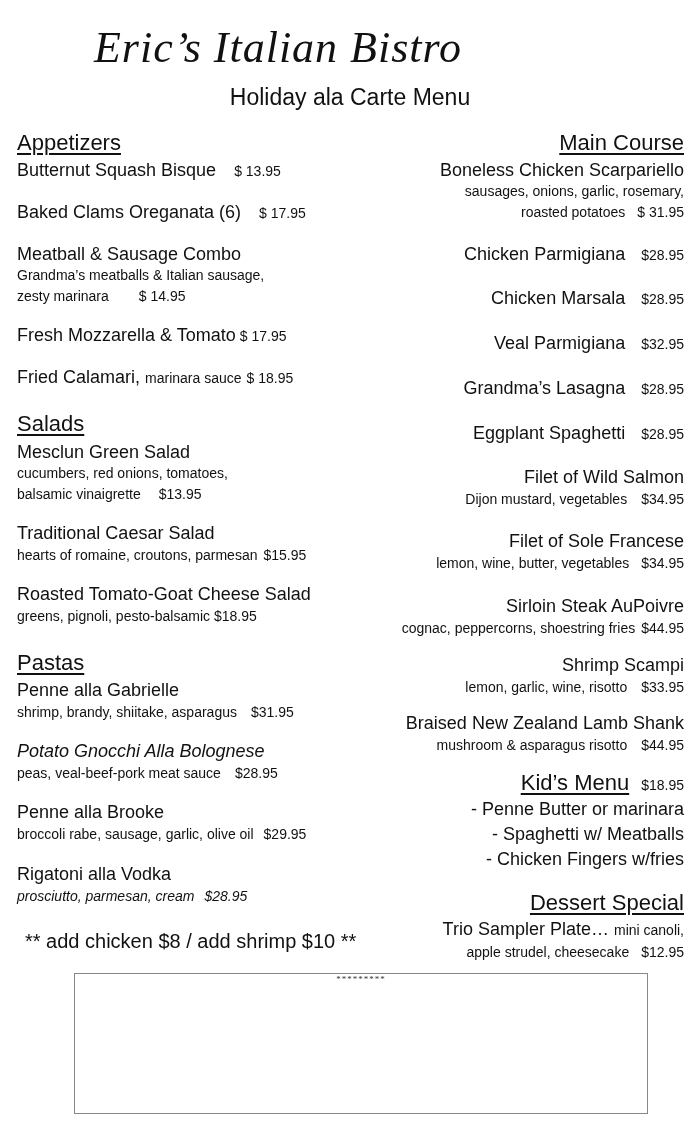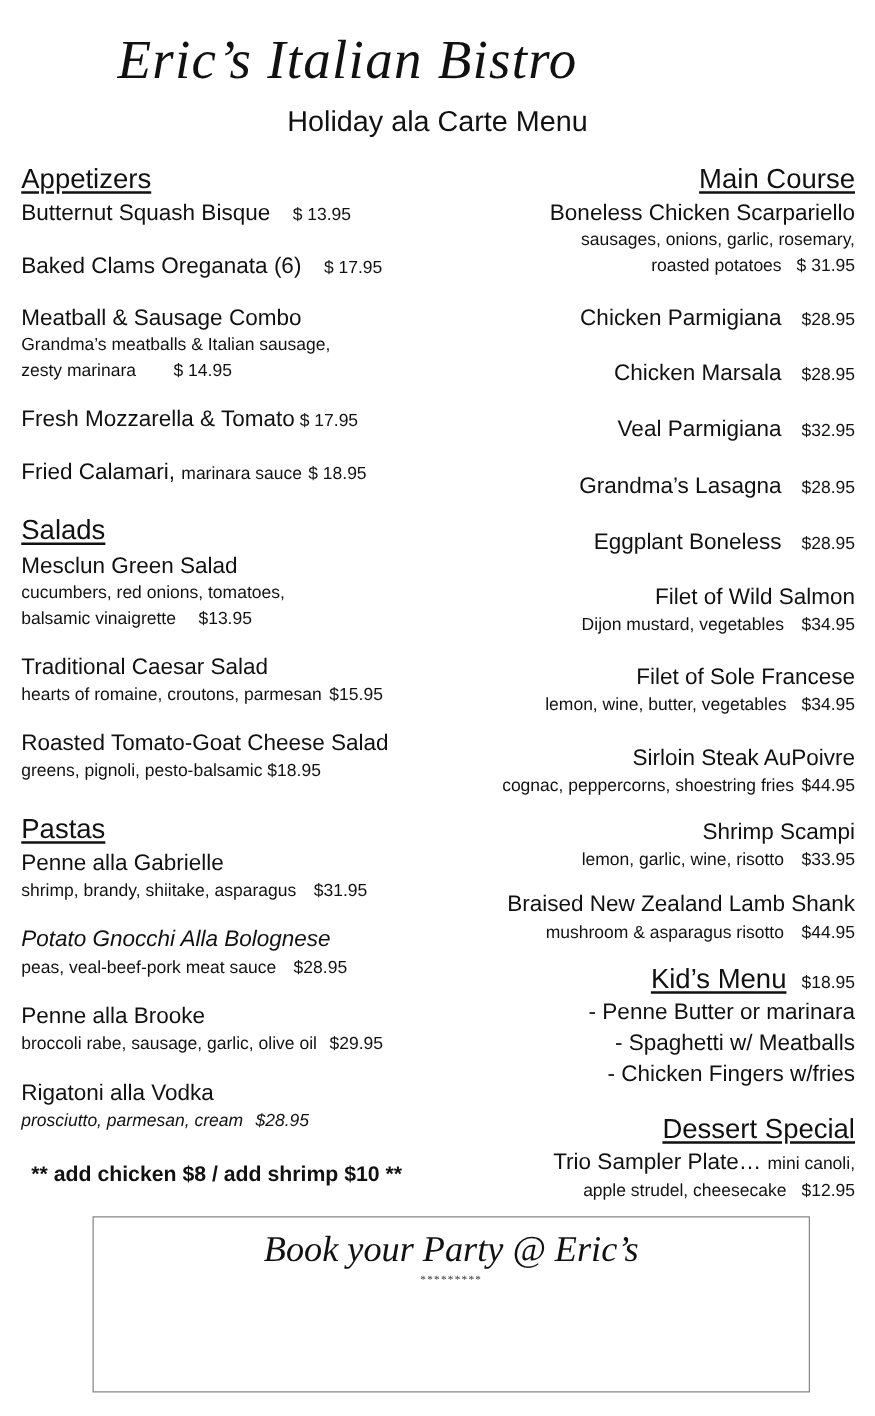--- a/index.html
+++ b/index.html
@@ -18,21 +18,21 @@
 
   .abs { position: absolute; white-space: nowrap; }
   .left { left: 17px; }
   .right { right: 16px; text-align: right; }
 
   .heading { font-size: 22px; text-decoration: underline; text-underline-offset: 3px; text-decoration-thickness: 1.5px; }
   .item { font-size: 18px; }
   .desc { font-size: 14px; line-height: 21px; }
   .price-lg { font-size: 14px; }
   .price-sp { display: inline-block; }
-  .note { font-size: 17px; font-weight: bold; }
+  .note { font-size: 20px; font-weight: normal; }
 
   .party-box {
     position: absolute; left: 74px; top: 973px; width: 574px; height: 141px;
     border: 1.5px solid #888; text-align: center;
     font-family: "Liberation Serif", "DejaVu Serif", serif;
   }
   .party-title { font-style: italic; font-size: 29px; margin-top: 8px; line-height: 36px; }
   .party-line { font-size: 15.5px; line-height: 20px; }
   .party-dots { font-size: 9px; line-height: 10px; letter-spacing: 1px; color: #333; }
   .party-seats { font-size: 15.5px; line-height: 20px; margin-top: 3px; }
@@ -129,21 +129,21 @@
 
 <div class="abs right item" style="top:333px;">
   <span>Veal Parmigiana</span><span class="price-sp" style="width:16px"></span><span class="price-lg">$32.95</span>
 </div>
 
 <div class="abs right item" style="top:378px;">
   <span>Grandma’s Lasagna</span><span class="price-sp" style="width:16px"></span><span class="price-lg">$28.95</span>
 </div>
 
 <div class="abs right item" style="top:423px;">
-  <span>Eggplant Boneless</span><span class="price-sp" style="width:16px"></span><span class="price-lg">$28.95</span>
+  <span>Eggplant Spaghetti</span><span class="price-sp" style="width:16px"></span><span class="price-lg">$28.95</span>
 </div>
 
 <div class="abs right item" style="top:467px;">Filet of Wild Salmon</div>
 <div class="abs right desc" style="top:489px;">
   <span>Dijon mustard, vegetables</span><span class="price-sp" style="width:14px"></span><span>$34.95</span>
 </div>
 
 <div class="abs right item" style="top:531px;">Filet of Sole Francese</div>
 <div class="abs right desc" style="top:553px;">
   <span>lemon, wine, butter, vegetables</span><span class="price-sp" style="width:12px"></span><span>$34.95</span>
@@ -173,15 +173,14 @@
 
 <div class="abs right heading" style="top:890px;">Dessert Special</div>
 <div class="abs right item" style="top:919px;">
   <span>Trio Sampler Plate…</span> <span class="price-lg">mini canoli,</span>
 </div>
 <div class="abs right desc" style="top:942px;">
   <span>apple strudel, cheesecake</span><span class="price-sp" style="width:12px"></span><span>$12.95</span>
 </div>
 
 <div class="party-box">
-  <div class="party-title">Book your Party @ Eric’s</div>
   <div class="party-dots">*********</div>
 </div>
 
 </body></html>

